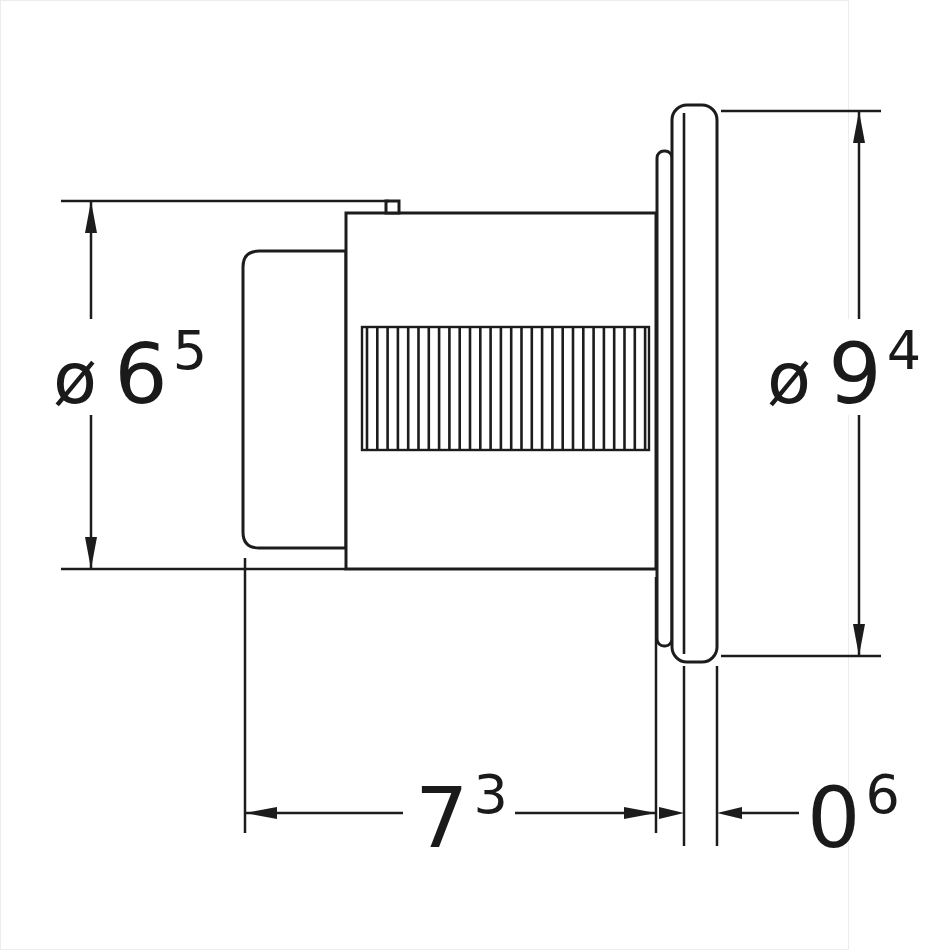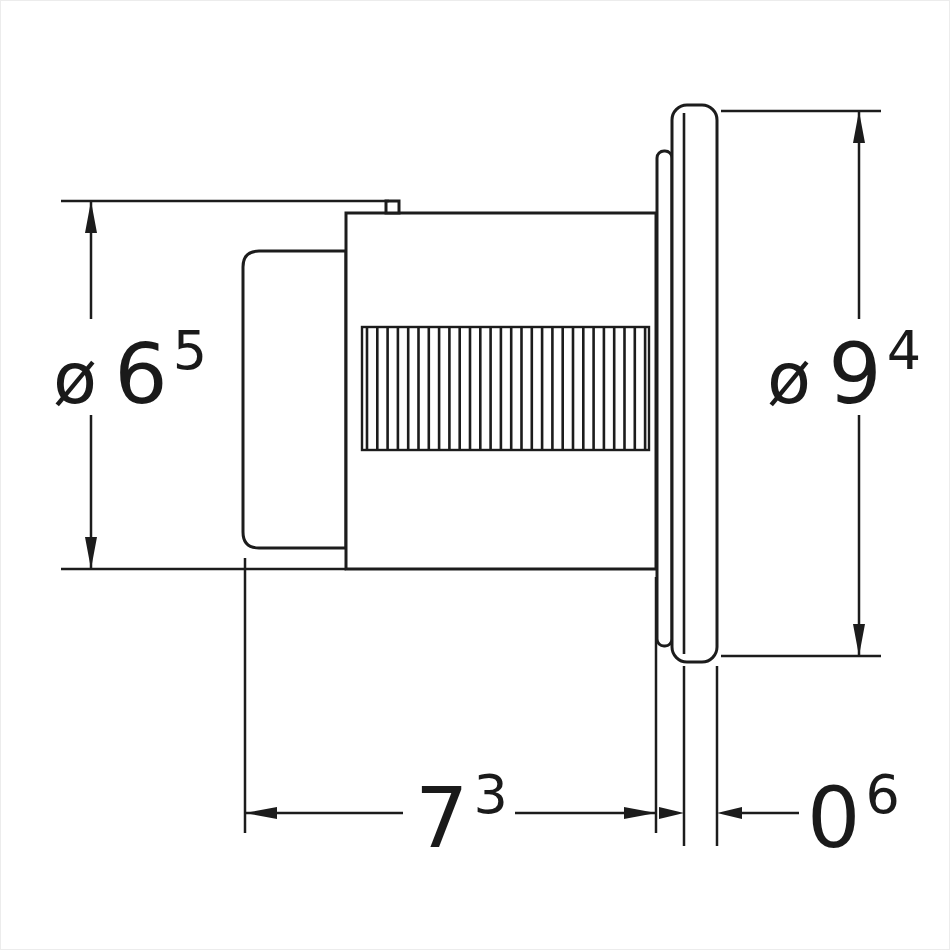--- a/index.html
+++ b/index.html
@@ -1,21 +1,21 @@
 <!DOCTYPE html>
 <html><head>
 <meta charset="utf-8">
 <style>
   html, body {
     margin: 0;
     padding: 0;
     background: #ffffff;
   }
   .stage {
-    width: 950px;
+    width: 849px;
     height: 950px;
     position: relative;
     background: #ffffff;
     box-sizing: border-box;
     border: 1px solid #ececec;
   }
   svg {
     display: block;
   }
   svg text {

